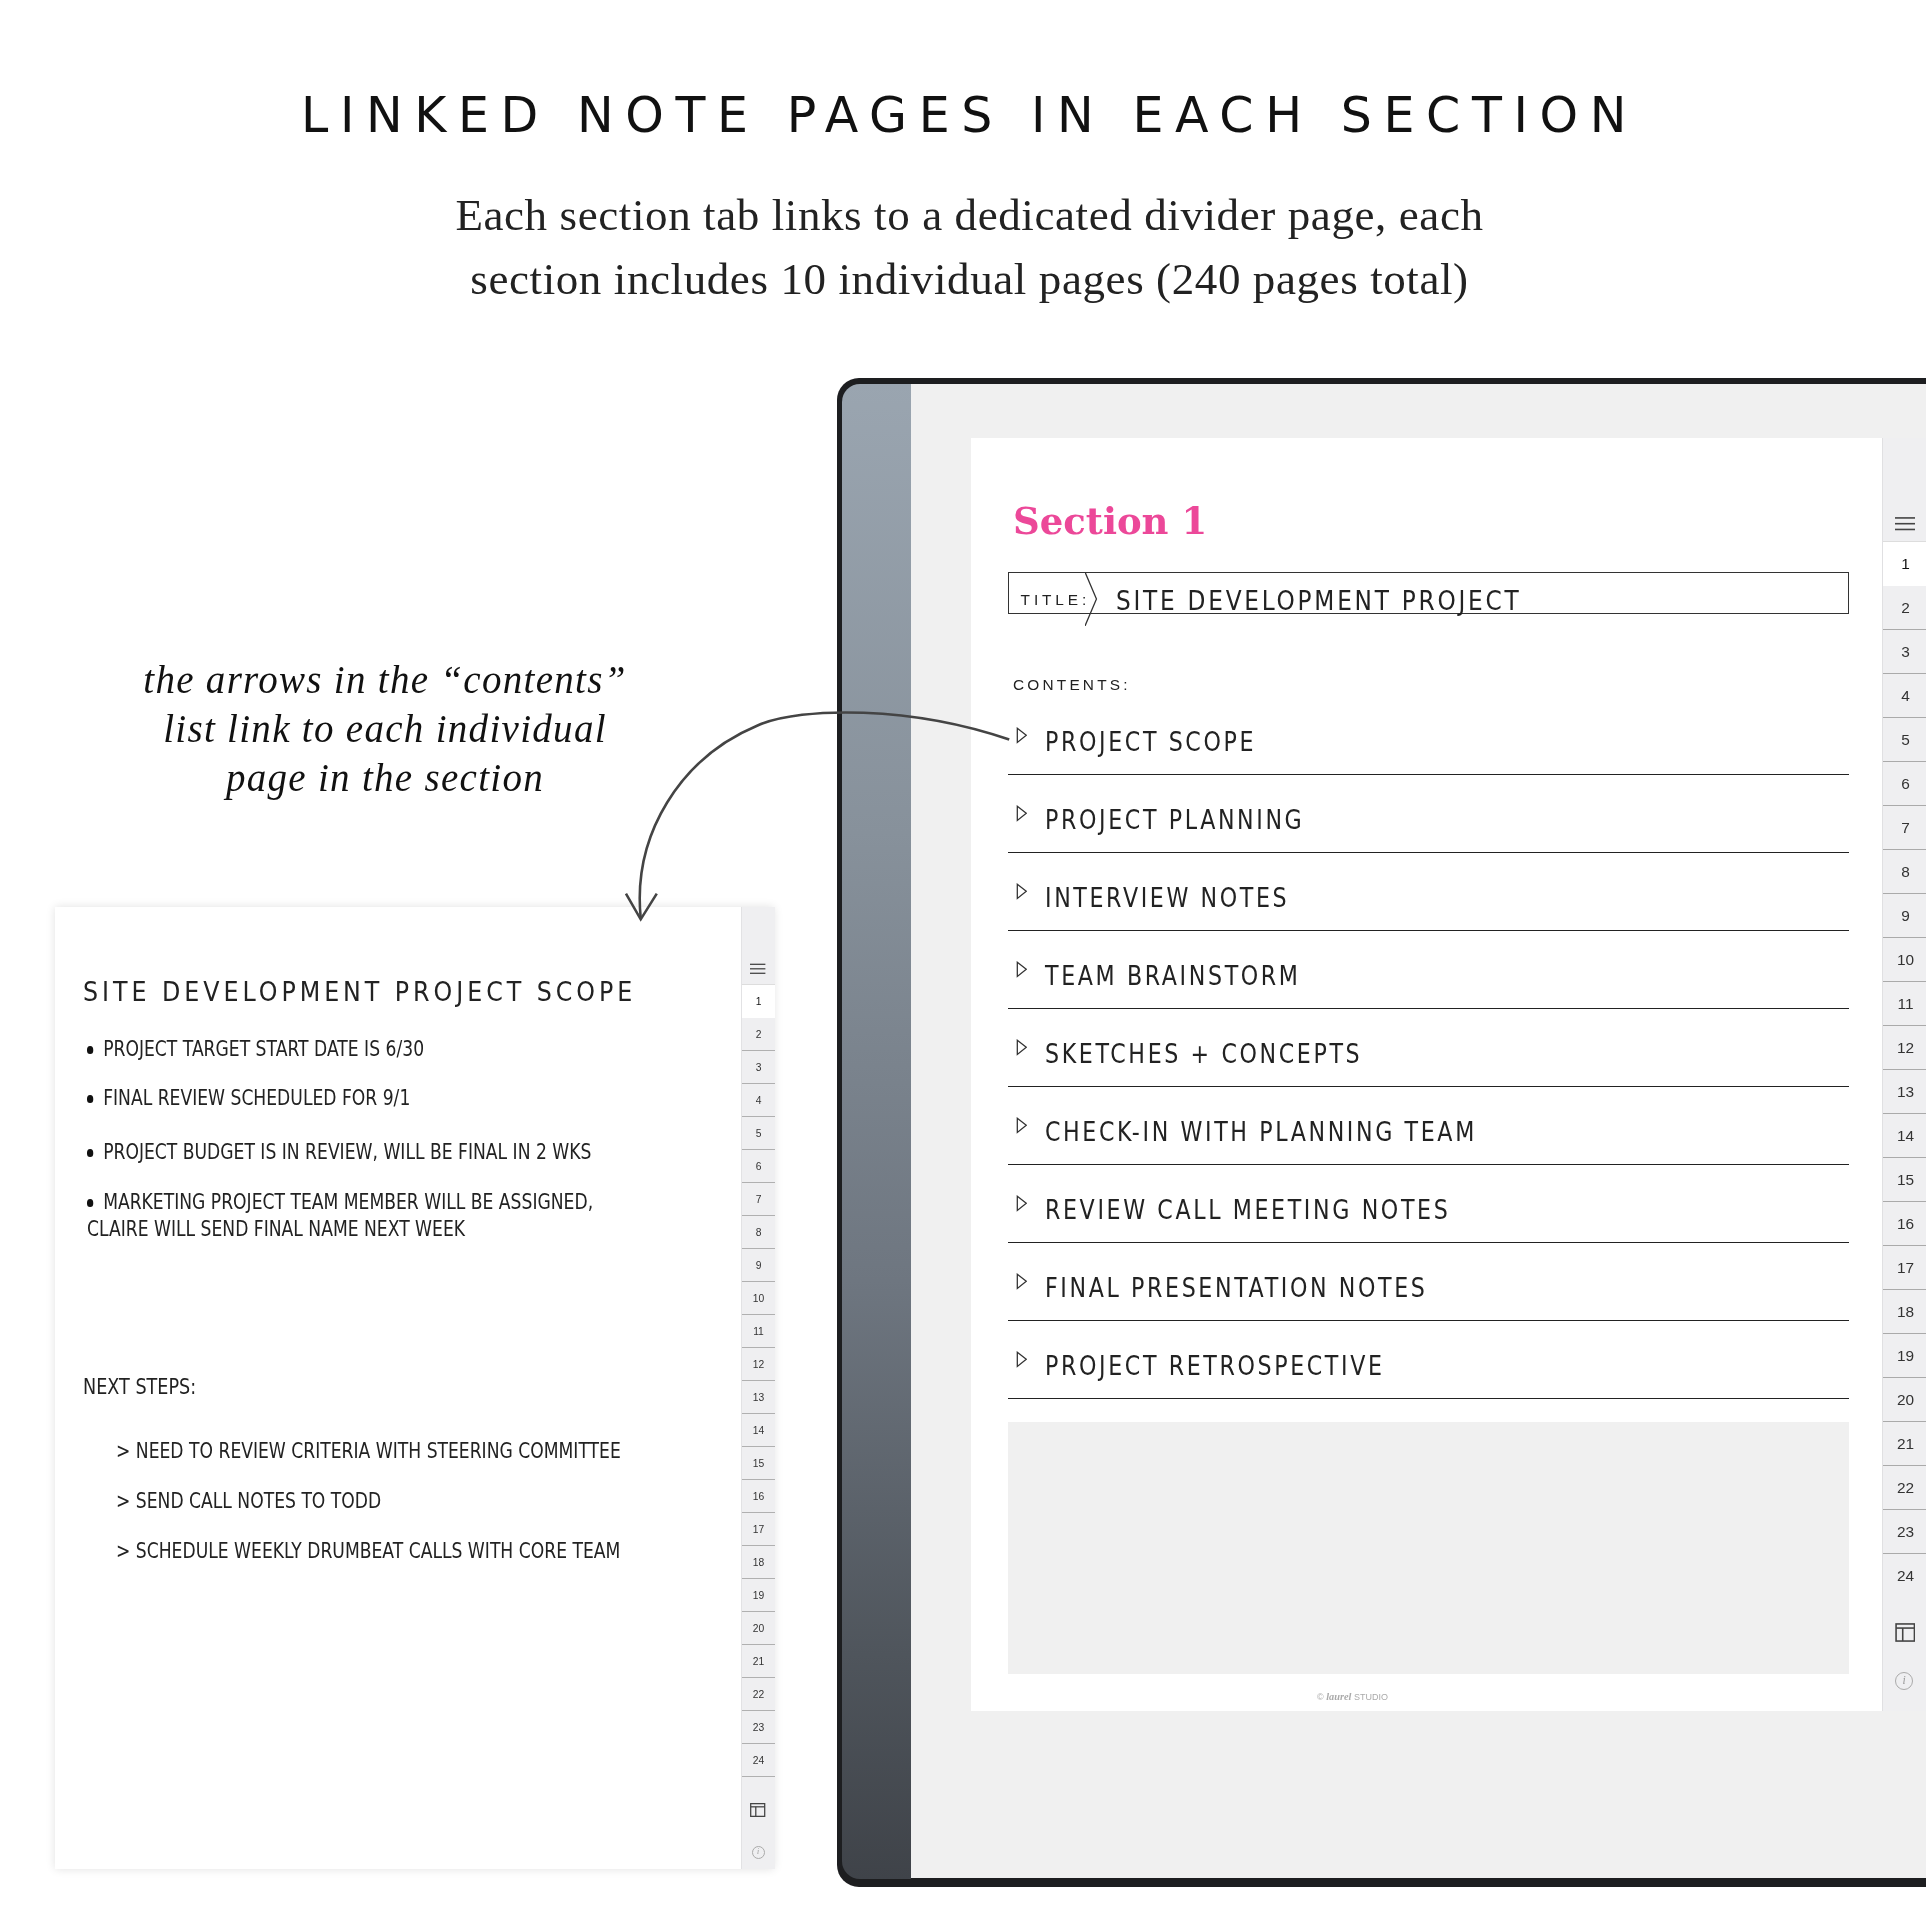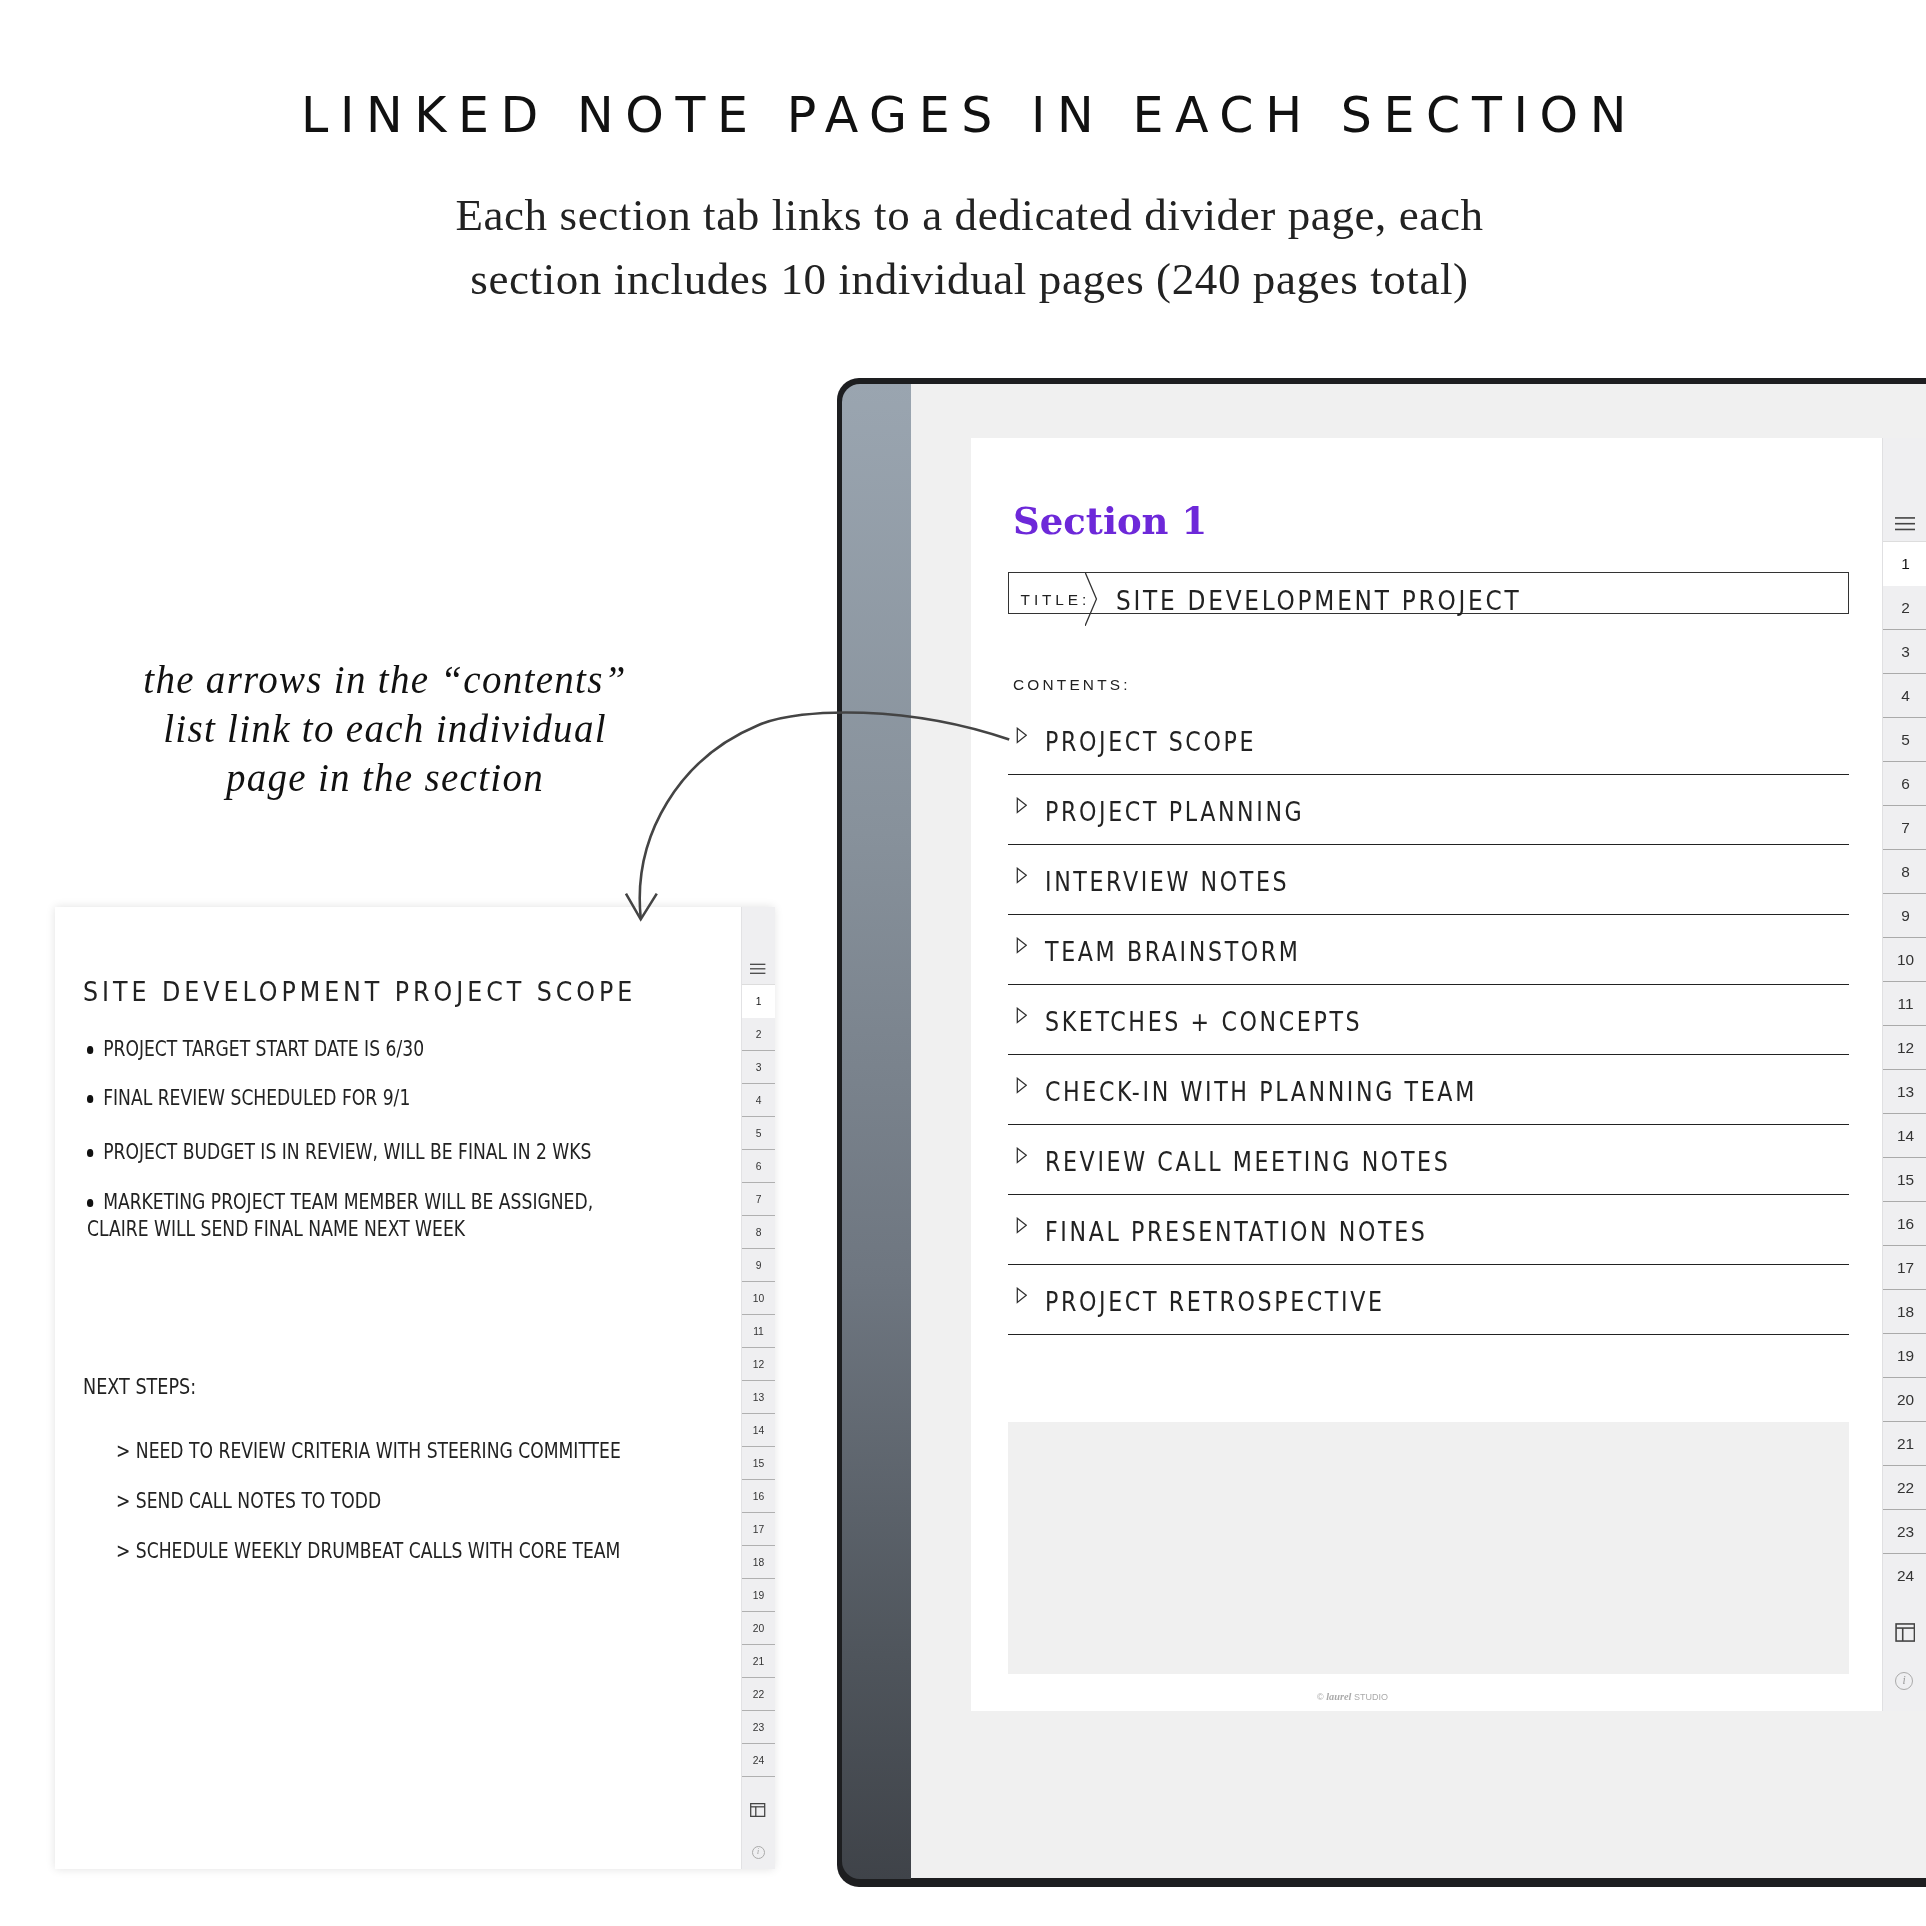--- a/index.html
+++ b/index.html
@@ -11,28 +11,28 @@
   .callout { position:absolute; left:96px; top:655px; width:578px; text-align:center; font-family:"Liberation Serif", serif; font-style:italic; font-size:39px; line-height:49px; color:#111; letter-spacing:1.3px; }
 
   .curve { position:absolute; left:0; top:0; width:1926px; height:1926px; pointer-events:none; z-index:20; }
 
   
   .device { position:absolute; left:837px; top:378px; width:1130px; height:1509px; border-radius:22px; background:#1d1e20; }
   .bezel { position:absolute; left:5.1px; top:6.4px; width:69px; bottom:7.7px; border-radius:18px 0 0 18px; background:linear-gradient(180deg,#9aa5b0 0%, #87919b 30%, #6e7680 60%, #4f555c 85%, #3f4349 100%); }
   .screen { position:absolute; left:74px; top:6.4px; right:0; bottom:9px; background:#f0f0f0; }
 
   .page { position:absolute; left:971px; top:438px; width:912px; height:1273px; background:#ffffff; }
-  .section-title { position:absolute; left:42px; top:61px; font-family:"DejaVu Serif", serif; font-weight:bold; font-size:37px; color:#6d28d9; }
+  .section-title { position:absolute; left:42px; top:61px; font-family:"DejaVu Serif", serif; font-weight:bold; font-size:37px; color:#ec4899; }
   .title-box { position:absolute; left:37px; top:134px; width:841px; height:42px; border:1.3px solid #333; box-sizing:border-box; }
   .title-label { position:absolute; left:11.6px; top:18px; font-size:15.4px; letter-spacing:3.9px; color:#222; }
   .title-chevron { position:absolute; left:76px; top:-1.3px; width:14px; height:54px; }
   .title-value { position:absolute; left:107px; top:11.6px; font-family:"DejaVu Sans", sans-serif; font-size:27px; letter-spacing:3.2px; color:#222; transform:scaleX(0.86); transform-origin:left; white-space:nowrap; }
   .contents-label { position:absolute; left:42px; top:238px; font-size:15.4px; letter-spacing:3.2px; color:#222; }
   .contents-list { position:absolute; left:37px; top:270px; width:841px; margin:0; padding:0; list-style:none; }
-  .contents-item { height:67px; border-bottom:1.9px solid #222; position:relative; box-sizing:border-box; margin-bottom:3px; }
+  .contents-item { height:67px; border-bottom:1.9px solid #222; position:relative; box-sizing:border-box; margin-bottom:11px; }
   .contents-item .tri { position:absolute; left:7.7px; top:19px; width:11.6px; height:16.7px; }
   .contents-item .label { position:absolute; left:37px; top:18px; font-family:"DejaVu Sans", sans-serif; font-size:27px; letter-spacing:3.2px; color:#222; transform:scaleX(0.82); transform-origin:left; white-space:nowrap; }
   .notes-area { position:absolute; left:37px; top:984px; width:841px; height:252px; background:#f0f0f0; }
   .credit { position:absolute; left:0; top:1253px; width:763px; text-align:center; font-size:9px; color:#aaa; }
   .credit .brand { font-family:"Liberation Serif", serif; font-style:italic; font-weight:bold; font-size:10.3px; }
 
   
   .tabs { position:absolute; left:1882px; top:438px; width:45px; height:1273px; background:#efeff1; border-left:0.6px solid #e0e0e2; }
   .tab-menu { height:103px; position:relative; border-bottom:0.6px solid #ddd; }
   .tab-menu .bars { position:absolute; left:11.6px; top:78px; width:20.5px; height:15.4px; }

